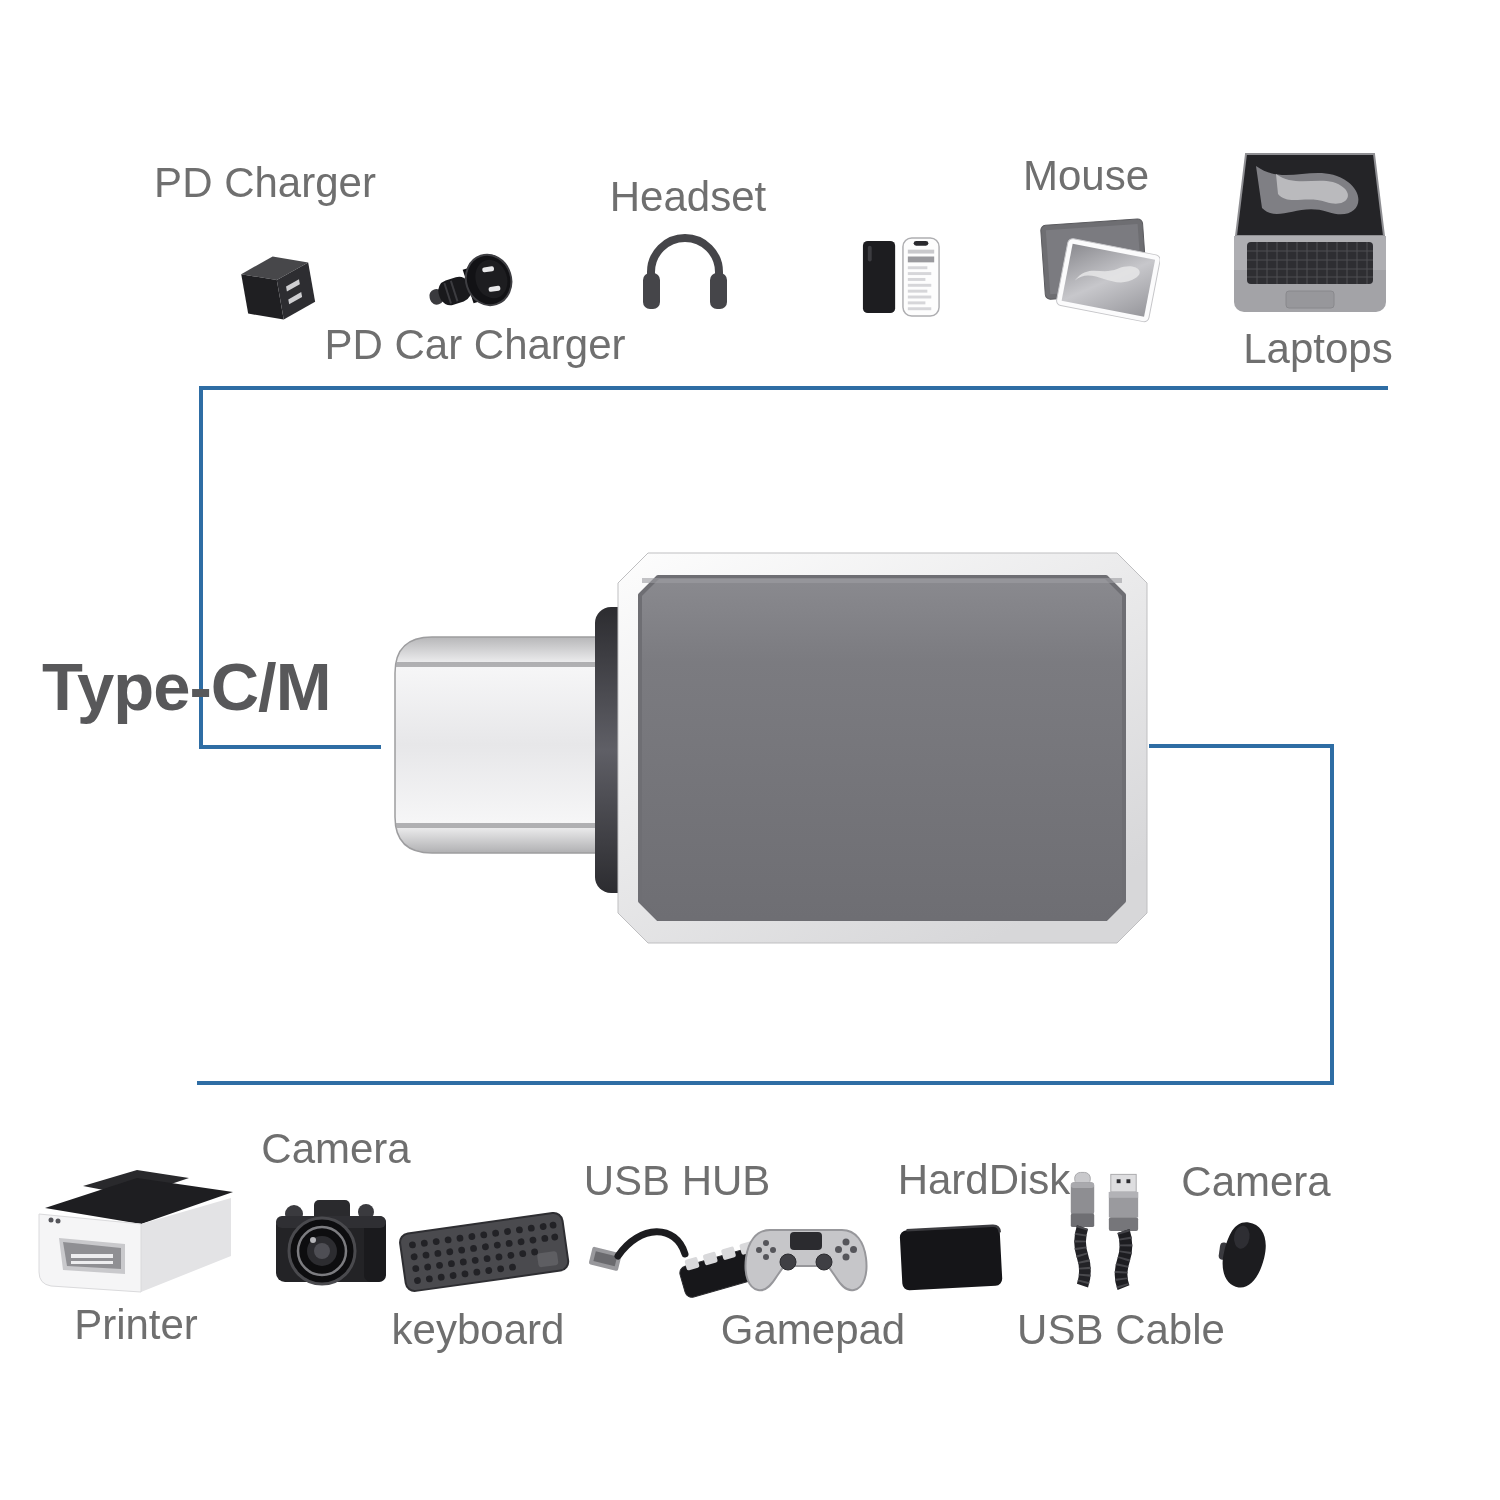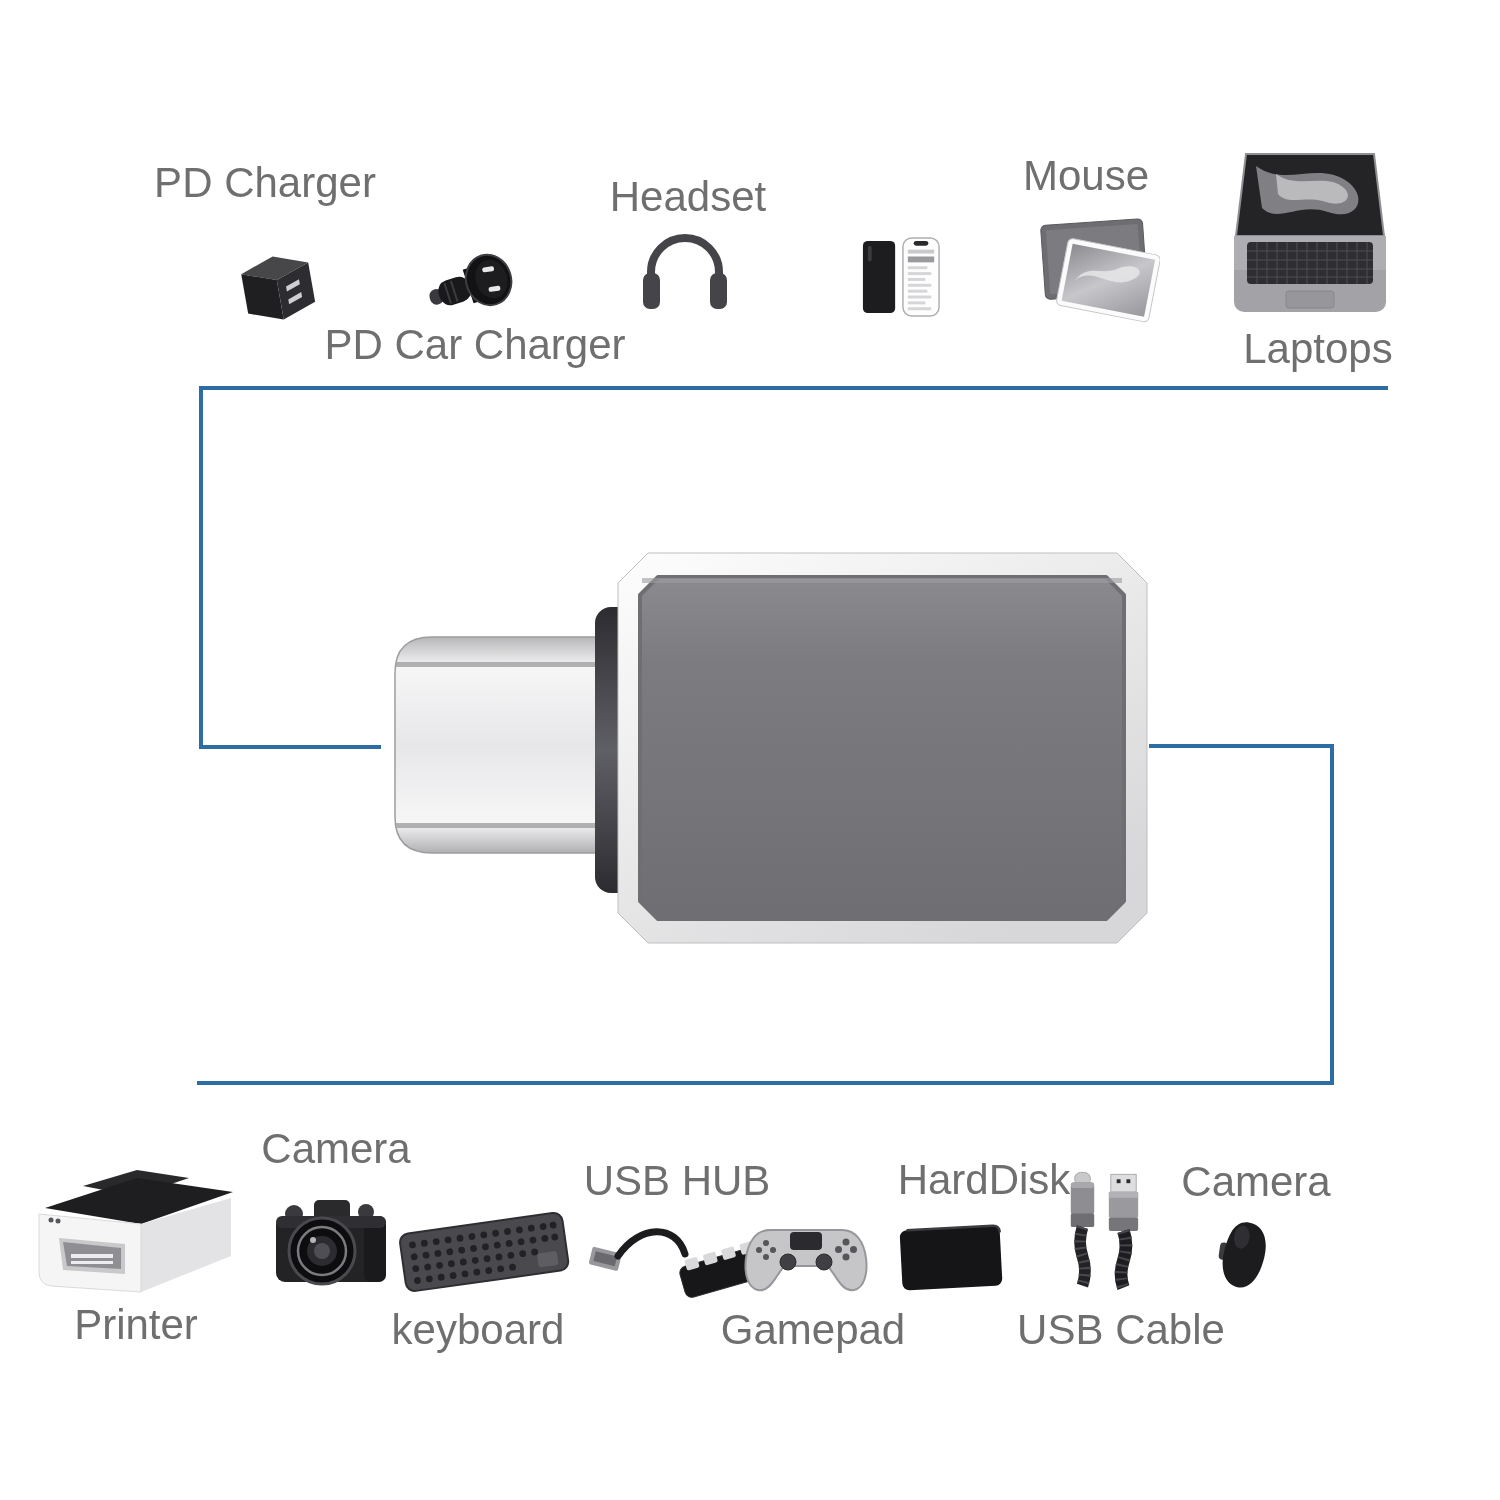--- a/index.html
+++ b/index.html
@@ -135,20 +135,21 @@
     </svg>
   </div>
 
   <div class="blue-line" style="left:199px;top:386px;width:1189px;height:4px;"></div>
   <div class="blue-line" style="left:199px;top:386px;width:4px;height:363px;"></div>
   <div class="blue-line" style="left:199px;top:745px;width:182px;height:4px;"></div>
   <div class="blue-line" style="left:1149px;top:744px;width:185px;height:4px;"></div>
   <div class="blue-line" style="left:1330px;top:744px;width:4px;height:341px;"></div>
   <div class="blue-line" style="left:197px;top:1081px;width:1137px;height:4px;"></div>
 
+  <span class="port-label" style="left:42px;top:653px;">Type-C/M</span>
 
   <div class="icon" style="left:390px;top:545px;">
     <svg width="760" height="400" viewBox="0 0 760 400">
       <defs>
         <linearGradient id="plugG" x1="0" y1="0" x2="0" y2="1">
           <stop offset="0" stop-color="#b7b7b9"></stop>
             <stop offset="0.14" stop-color="#f6f6f7"></stop>
           <stop offset="0.5" stop-color="#e7e7e9"></stop>
             <stop offset="0.86" stop-color="#f6f6f7"></stop>
           <stop offset="1" stop-color="#b0b0b2"></stop>

